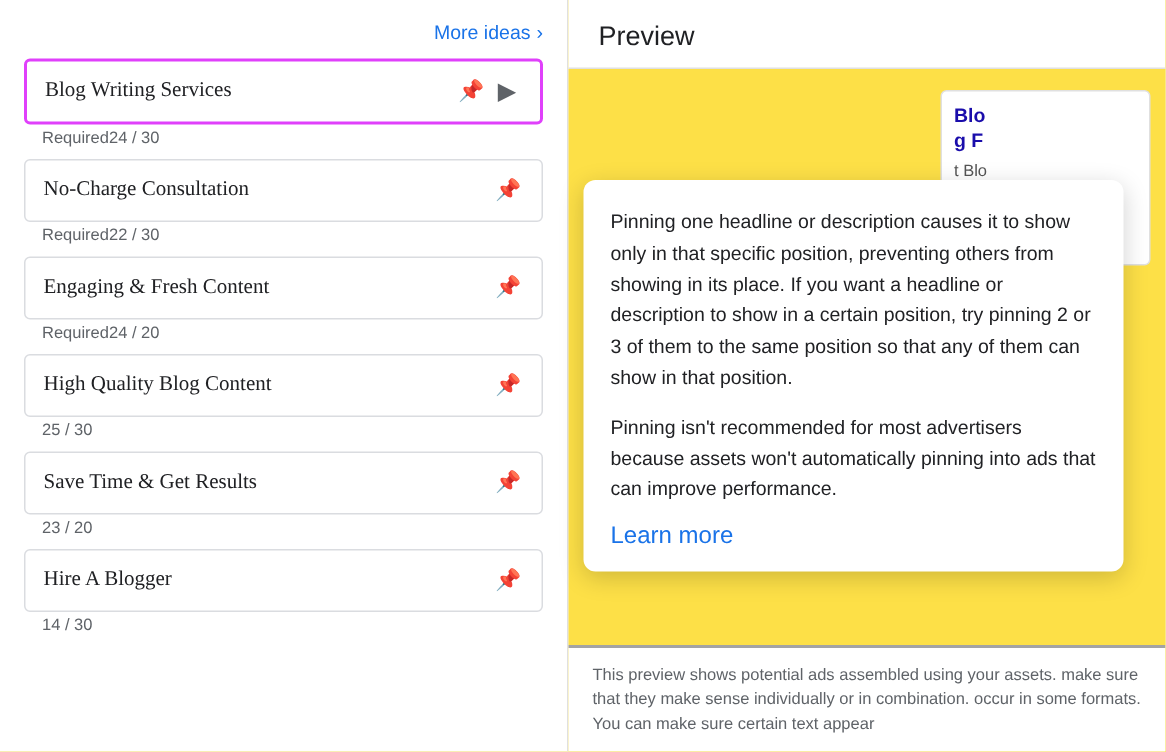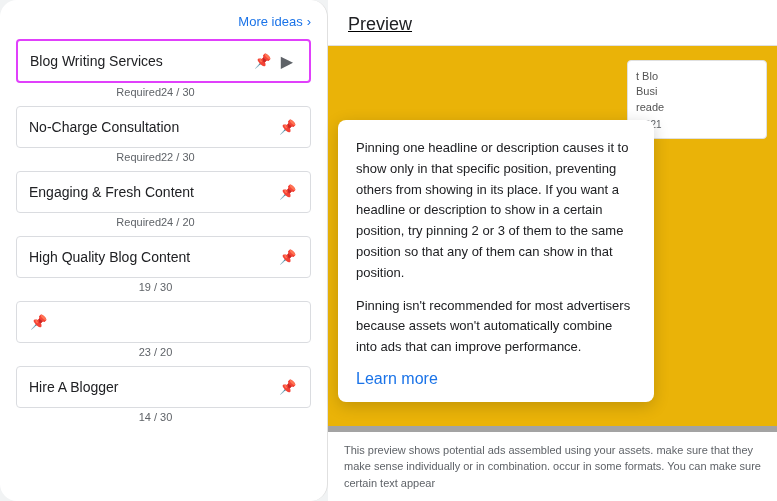--- a/index.html
+++ b/index.html
@@ -7,27 +7,26 @@
       font-family: Arial, sans-serif;
       font-size: 13px;
       background: #f1f3f4;
       width: 777px;
       height: 501px;
       overflow: hidden;
       display: flex;
     }
 
     .left-panel {
-      width: 328px;
+      width: 379px;
       background: #fff;
       border-right: 1px solid #e0e0e0;
       padding: 10px 0;
       overflow-y: auto;
       flex-shrink: 0;
-      border-radius: 17px;
     }
 
     .more-ideas-row {
       display: flex;
       justify-content: flex-end;
       align-items: center;
       padding: 4px 16px 10px 16px;
     }
 
     .more-ideas-link {
@@ -42,20 +41,21 @@
     .headline-item {
       margin: 0 16px 0 16px;
       border: 1px solid #dadce0;
       border-radius: 4px;
       padding: 10px 12px;
       background: #fff;
       display: flex;
       justify-content: space-between;
       align-items: center;
       cursor: pointer;
+      font-family: Liberation Serif, serif;
     }
 
     .headline-item.pinned {
       border: 2px solid #e040fb;
     }
 
     .headline-text {
       color: #202124;
       font-size: 14px;
     }
@@ -85,47 +85,46 @@
       height: 20px;
       color: #5f6368;
       font-size: 16px;
       display: flex;
       align-items: center;
       justify-content: center;
     }
 
     .item-meta {
       display: flex;
-      justify-content: center;
-      padding: 3px 16px 8px 0;
+      justify-content: flex-start;
+      padding: 3px 16px 8px 28px;
       color: #5f6368;
       font-size: 11px;
     }
 
     .right-panel {
       flex: 1;
-      background: #eab308;
+      background: #fde047;
       position: relative;
-      text-decoration: underline;
     }
 
     .preview-header {
       padding: 14px 20px 10px 20px;
       font-size: 18px;
       font-weight: 500;
       color: #202124;
       background: #fff;
       border-bottom: 1px solid #e0e0e0;
     }
 
     .tooltip-box {
       position: absolute;
       top: 120px;
       left: 10px;
-      width: 316px;
+      width: 360px;
       background: #fff;
       border-radius: 8px;
       box-shadow: 0 4px 16px rgba(0,0,0,0.18);
       padding: 18px 18px 14px 18px;
       z-index: 100;
     }
 
     .tooltip-text {
       color: #202124;
       font-size: 13px;
@@ -177,21 +176,21 @@
       margin-top: 4px;
     }
 
     .bottom-preview-text {
       position: absolute;
       bottom: 0;
       left: 0;
       right: 0;
       padding: 10px 16px;
       background: #fff;
-      border-top: 6px solid #a3a3a3;
+      border-top: 2px solid #a3a3a3;
       font-size: 11px;
       color: #5f6368;
       line-height: 1.5;
     }
   </style>
 </head>
 <body>
 
 <div class="left-panel">
   <div class="more-ideas-row">
@@ -236,24 +235,25 @@
   </div>
 
   <div class="headline-item">
     <span class="headline-text">High Quality Blog Content</span>
     <div class="pin-actions">
       <span class="pin-icon">📌</span>
     </div>
   </div>
   <div class="item-meta">
     <span></span>
-    <span>19 / 30</span>
-  </div>
-
-  <div class="headline-item">
+    <span>25 / 30</span>
+  </div>
+
+  <div class="headline-item">
+    <span class="headline-text">Save Time &amp; Get Results</span>
     <div class="pin-actions">
       <span class="pin-icon">📌</span>
     </div>
   </div>
   <div class="item-meta">
     <span></span>
     <span>23 / 20</span>
   </div>
 
   <div class="headline-item">
@@ -268,25 +268,26 @@
   </div>
 </div>
 
 <div class="right-panel">
   <div class="preview-header">
     <span>Preview</span>
   </div>
 
   <div class="tooltip-box">
     <p class="tooltip-text">Pinning one headline or description causes it to show only in that specific position, preventing others from showing in its place. If you want a headline or description to show in a certain position, try pinning 2 or 3 of them to the same position so that any of them can show in that position.</p>
-    <p class="tooltip-text">Pinning isn't recommended for most advertisers because assets won't automatically combine into ads that can improve performance.</p>
+    <p class="tooltip-text">Pinning isn't recommended for most advertisers because assets won't automatically pinning into ads that can improve performance.</p>
     <a class="tooltip-learn-more">Learn more</a>
   </div>
 
   <div class="ad-preview-card">
+    <div class="ad-preview-headline">Blo<br>g F</div>
     <div class="ad-preview-desc">t Blo<br>Busi<br>reade</div>
     <div class="ad-preview-id">6-021</div>
   </div>
 
   <div class="bottom-preview-text">
     <span>This preview shows potential ads assembled using your assets. make sure that they make sense individually or in combination. occur in some formats. You can make sure certain text appear</span>
   </div>
 </div>
 
 </body></html>

